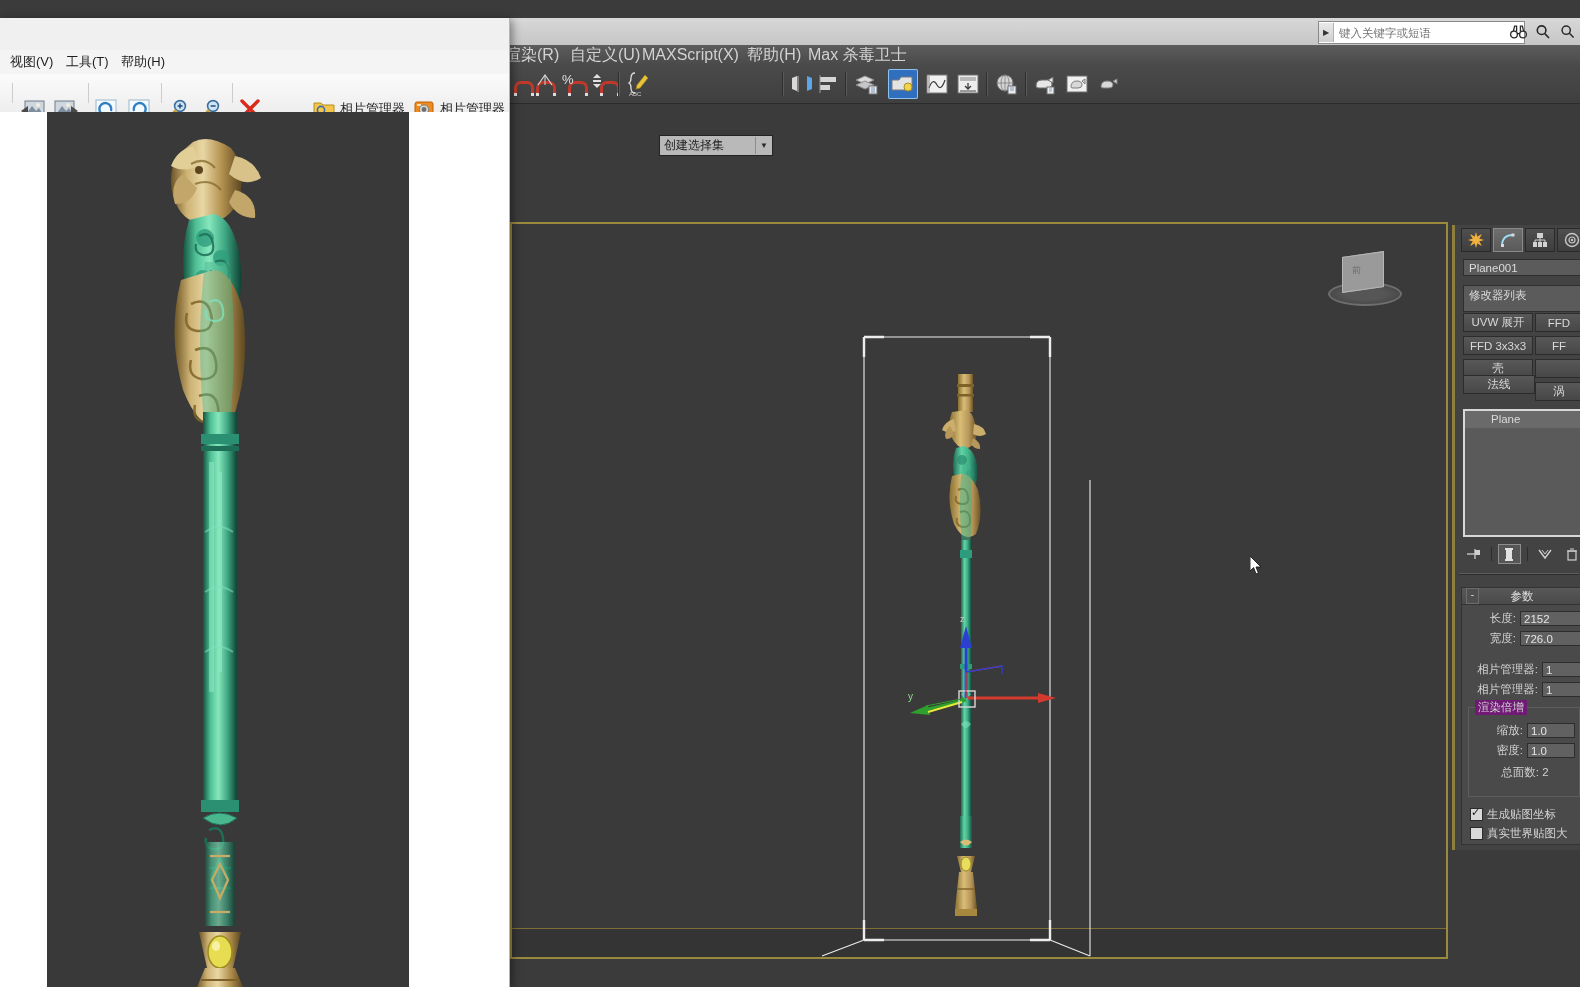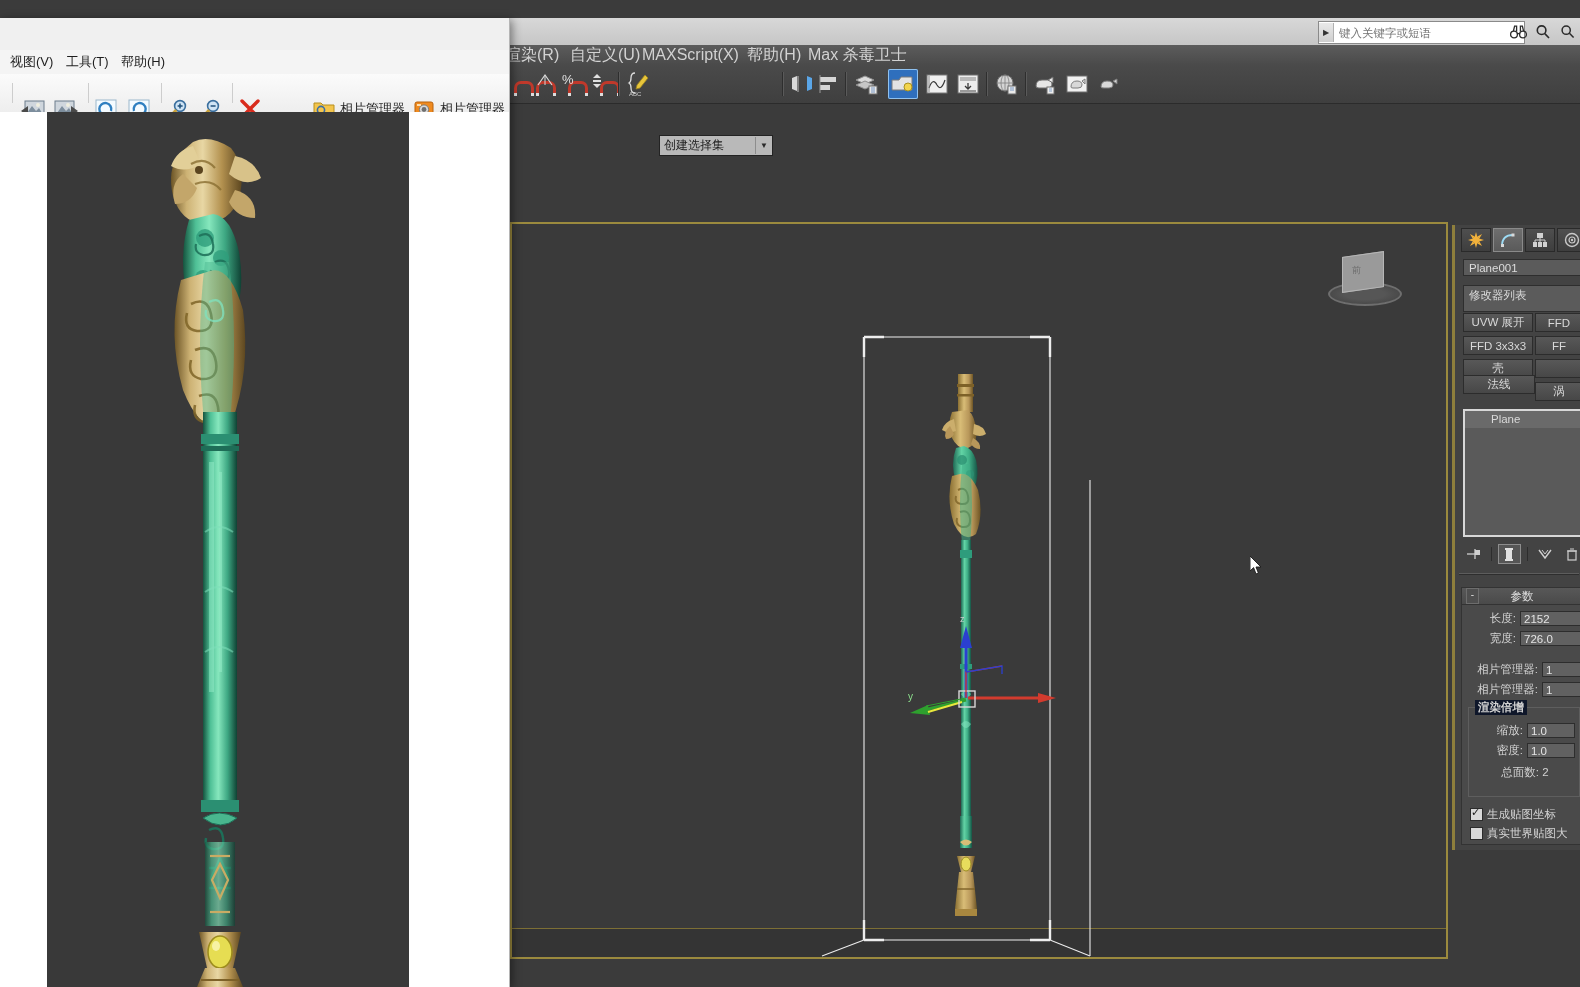--- a/index.html
+++ b/index.html
@@ -92,21 +92,21 @@
   .rollup{position:absolute;left:6px;width:122px;background:#4a4a4a;border:1px solid #333;box-sizing:border-box;}
   .rollup-hd{height:16px;background:linear-gradient(#585858,#4a4a4a);color:#e0e0e0;font-size:11.5px;
       text-align:center;line-height:16px;position:relative;border-bottom:1px solid #333;}
   .rollup-hd .minus{position:absolute;left:4px;top:0;width:11px;height:14px;border:1px solid #6d6d6d;
       background:#4f4f4f;line-height:12px;text-align:center;font-size:10px;color:#ddd;}
   .prow{position:absolute;height:16px;display:flex;align-items:center;}
   .plab{color:#d2d2d2;font-size:11.5px;text-align:right;}
   .pfield{background:#616161;border:1px solid #2d2d2d;color:#e4e4e4;font-size:11.5px;
       height:15px;line-height:15px;padding-left:3px;box-sizing:border-box;overflow:hidden;white-space:nowrap;}
   .group{position:absolute;border:1px solid #5e5e5e;box-sizing:border-box;}
-  .group-t{position:absolute;top:-8px;left:6px;background:#0f172a;color:#d2d2d2;font-size:11.5px;padding:0 3px;font-weight:bold;}
+  .group-t{position:absolute;top:-8px;left:6px;background:#701a75;color:#d2d2d2;font-size:11.5px;padding:0 3px;}
   .chk{position:absolute;display:flex;align-items:center;gap:4px;}
   .chkbox{width:11px;height:11px;background:#d9d9d9;border:1px solid #2c2c2c;position:relative;}
   .chkbox.on:after{content:"✓";position:absolute;left:0px;top:-3px;font-size:11px;color:#1a1a1a;}
   .chklab{color:#d4d4d4;font-size:11.5px;white-space:nowrap;}
 
   
   #acdsee{position:absolute;left:0;top:18px;width:510px;height:969px;
       background:#f0f0f0;border:1px solid #b5b5b5;border-left:0;border-top:0;box-sizing:border-box;
       box-shadow:2px 2px 9px rgba(0,0,0,.45);}
   #acd-title{position:absolute;left:0;top:0;width:509px;height:32px;background:#ffffff;}

